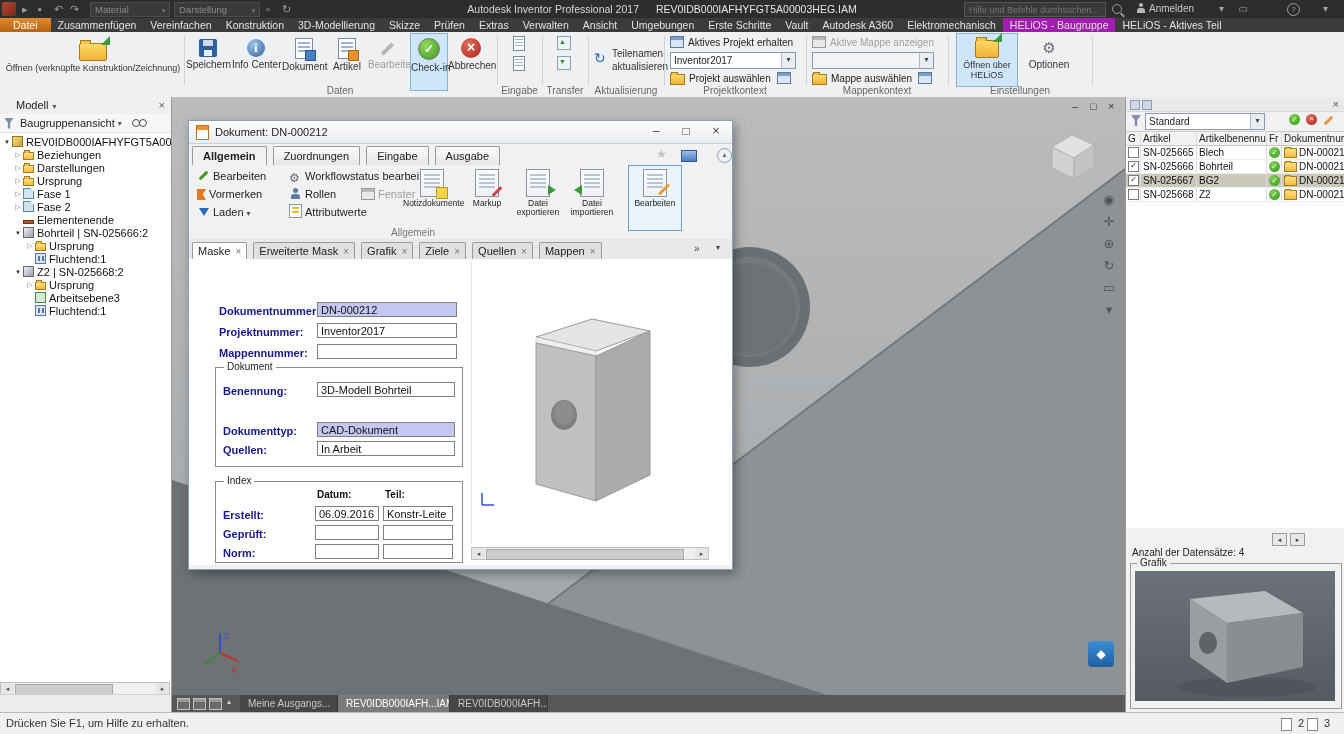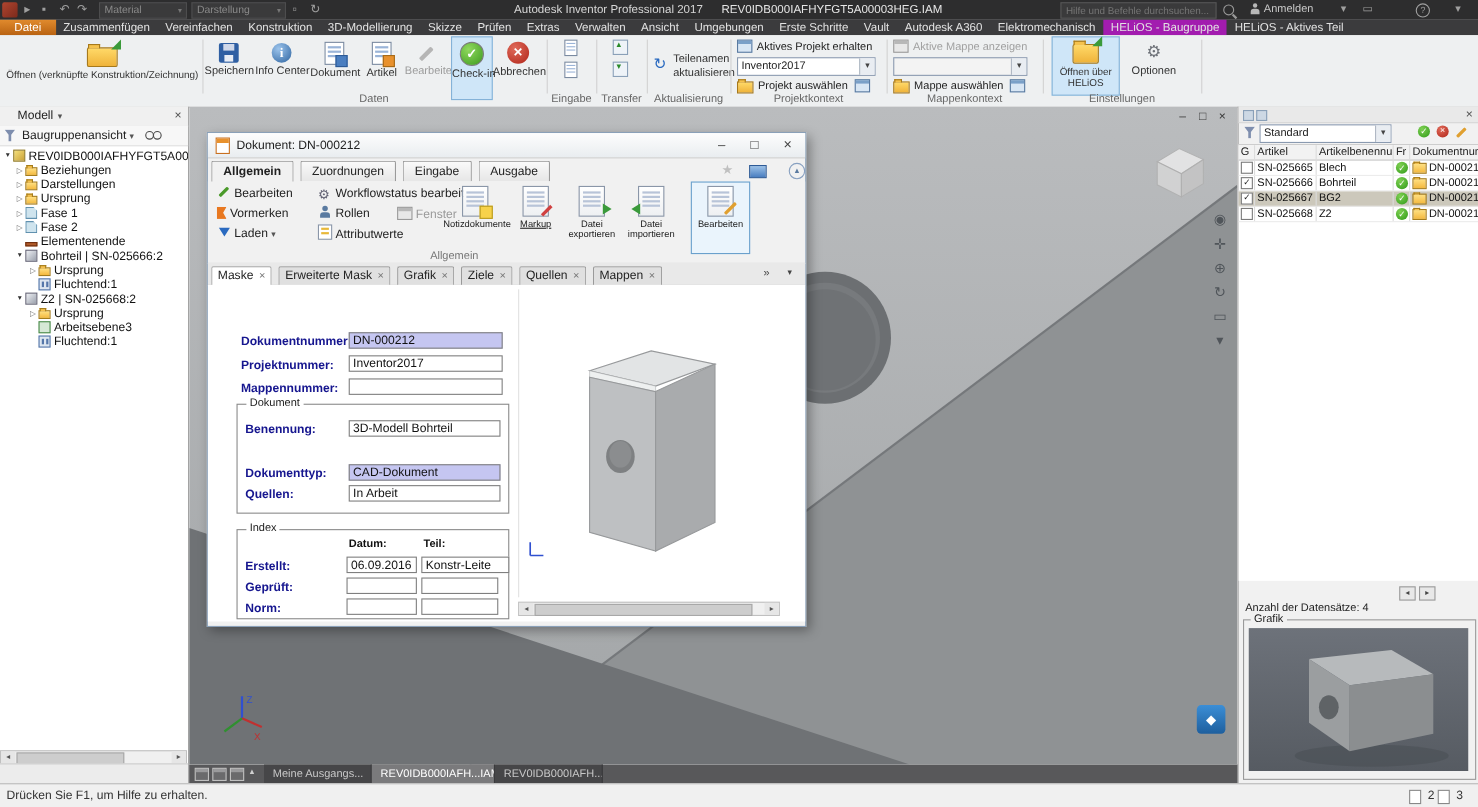--- a/index.html
+++ b/index.html
@@ -538,21 +538,21 @@
       <span class="dt-small" style="left:8px;top:21px;"><span class="mi flag"></span><span>Vormerken</span></span>
       <span class="dt-small dd-arrow" style="left:8px;top:39px;"><span class="mi down"></span><span>Laden</span></span>
       <span class="dt-small" style="left:100px;top:3px;"><span class="mi gear"></span><span>Workflowstatus bearbeiten</span></span>
       <span class="dt-small" style="left:100px;top:21px;"><span class="mi person2"></span><span>Rollen</span></span>
       <span class="dt-small" style="left:100px;top:39px;"><span class="mi attr"></span><span>Attributwerte</span></span>
       <span class="dt-small dis" style="left:172px;top:21px;"><span class="mi winb"></span><span>Fenster</span></span>
       <div class="dt-big" style="left:214px;width:57px;">
         <span class="bic notes"></span>
         <span>Notizdokumente</span>
       </div>
-      <div class="dt-big" style="left:275px;width:46px;text-decoration:underline;">
+      <div class="dt-big" style="left:275px;width:46px;">
         <span class="bic markup"></span>
         <span>Markup</span>
       </div>
       <div class="dt-big" style="left:323px;width:52px;">
         <span class="bic exp"></span>
         <span>Datei</span><br>
         <span>exportieren</span>
       </div>
       <div class="dt-big" style="left:377px;width:52px;">
         <span class="bic imp"></span>
@@ -593,21 +593,21 @@
       <span class="flabel" style="left:34px;top:185px;">Quellen:</span>
       <input class="fld" style="left: 128px; top: 182px; width: 138px;" readonly="" value="In Arbeit">
 
       <div class="gbox" style="left:26px;top:222px;width:246px;height:80px;">
         <span class="legend">Index</span>
       </div>
       <span class="colhdr" style="left:128px;top:230px;">Datum:</span>
       <span class="colhdr" style="left:196px;top:230px;">Teil:</span>
       <span class="flabel" style="left:34px;top:250px;">Erstellt:</span>
       <input class="fld" style="left: 126px; top: 247px; width: 64px;" readonly="" value="06.09.2016">
-      <input class="fld" style="left: 194px; top: 247px; width: 80px;" readonly="" value="Konstr-Leite">
+      <input class="fld" style="left: 194px; top: 247px; width: 70px;" readonly="" value="Konstr-Leite">
       <span class="flabel" style="left:34px;top:269px;">Geprüft:</span>
       <input class="fld" style="left: 126px; top: 266px; width: 64px;" readonly="">
       <input class="fld" style="left: 194px; top: 266px; width: 70px;" readonly="">
       <span class="flabel" style="left:34px;top:288px;">Norm:</span>
       <input class="fld" style="left: 126px; top: 285px; width: 64px;" readonly="">
       <input class="fld" style="left: 194px; top: 285px; width: 70px;" readonly="">
 
       <div class="preview">
         <svg width="238" height="280" viewBox="0 0 238 280">
           <polygon points="64,74 120,56 178,68 124,88" fill="#e2e4e5" stroke="#97999b"></polygon>

